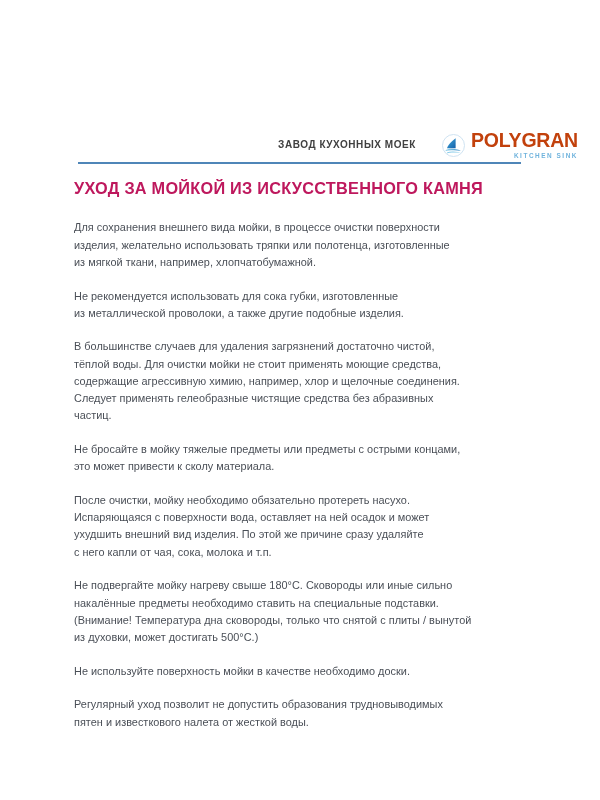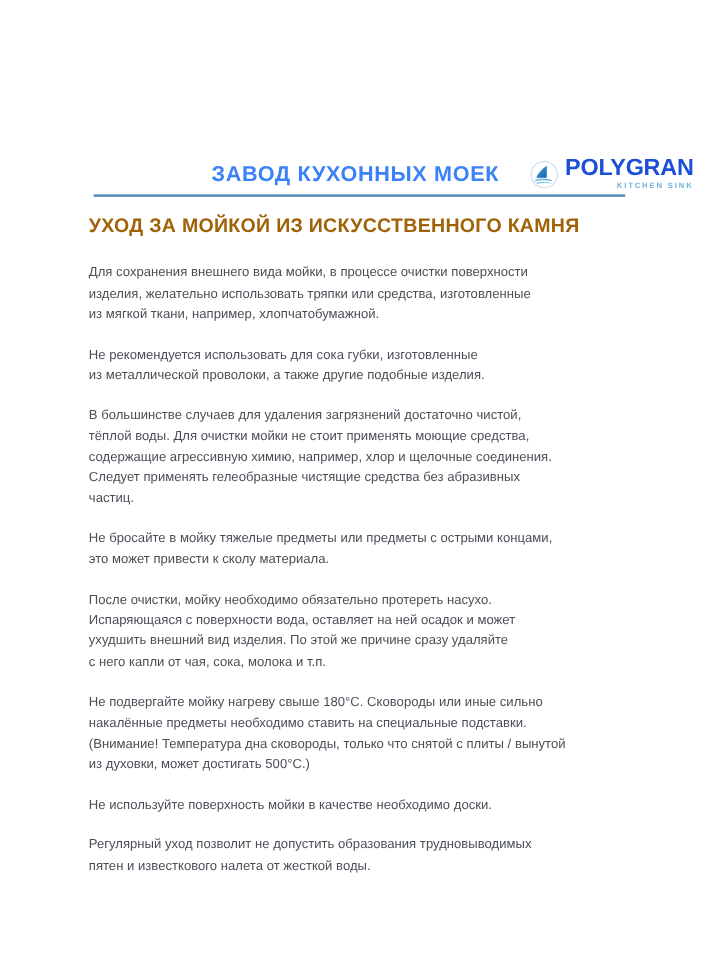--- a/index.html
+++ b/index.html
@@ -31,23 +31,23 @@
     width: 600px;
     height: 38px;
     display: flex;
     align-items: center;
     justify-content: flex-end;
     padding-right: 22px;
     box-sizing: border-box;
   }
 
   .header-title {
-    font-size: 18px;
-    font-weight: bold;
-    color: #3b82f6;
+    font-size: 10px;
+    font-weight: bold;
+    color: #404040;
     letter-spacing: 0.55px;
     text-transform: uppercase;
     white-space: nowrap;
     margin-right: 26px;
     line-height: 1;
   }
 
   .brand {
     display: flex;
     align-items: center;
@@ -71,21 +71,21 @@
   .brand-text {
     display: flex;
     flex-direction: column;
     align-items: flex-end;
     line-height: 1;
   }
 
   .brand-word {
     font-size: 19.5px;
     font-weight: bold;
-    color: #1d4ed8;
+    color: #c2410c;
     letter-spacing: -0.2px;
     line-height: 1;
     white-space: nowrap;
   }
 
   .brand-tagline {
     font-size: 6.4px;
     font-weight: bold;
     color: #6fb3dd;
     letter-spacing: 1.55px;
@@ -107,21 +107,21 @@
   .content {
     position: absolute;
     left: 74px;
     top: 178px;
     width: 470px;
   }
 
   .doc-title {
     font-size: 16.3px;
     font-weight: bold;
-    color: #a16207;
+    color: #be185d;
     letter-spacing: 0.25px;
     text-transform: uppercase;
     line-height: 1.25;
     margin: 0 0 21px 0;
   }
 
   .para {
     font-size: 10.9px;
     color: #4a4f57;
     line-height: 1.58;
@@ -167,21 +167,21 @@
       </div>
     </div>
   </div>
 
   <div class="header-rule"></div>
 
   <div class="content">
     <h1 class="doc-title">УХОД ЗА МОЙКОЙ ИЗ ИСКУССТВЕННОГО КАМНЯ</h1>
 
     <p class="para">Для сохранения внешнего вида мойки, в процессе очистки поверхности
-изделия, желательно использовать тряпки или средства, изготовленные
+изделия, желательно использовать тряпки или полотенца, изготовленные
 из мягкой ткани, например, хлопчатобумажной.</p>
     <p class="para">Не рекомендуется использовать для сока губки, изготовленные
 из металлической проволоки, а также другие подобные изделия.</p>
     <p class="para">В большинстве случаев для удаления загрязнений достаточно чистой,
 тёплой воды. Для очистки мойки не стоит применять моющие средства,
 содержащие агрессивную химию, например, хлор и щелочные соединения.
 Следует применять гелеобразные чистящие средства без абразивных
 частиц.</p>
     <p class="para">Не бросайте в мойку тяжелые предметы или предметы с острыми концами,
 это может привести к сколу материала.</p>

